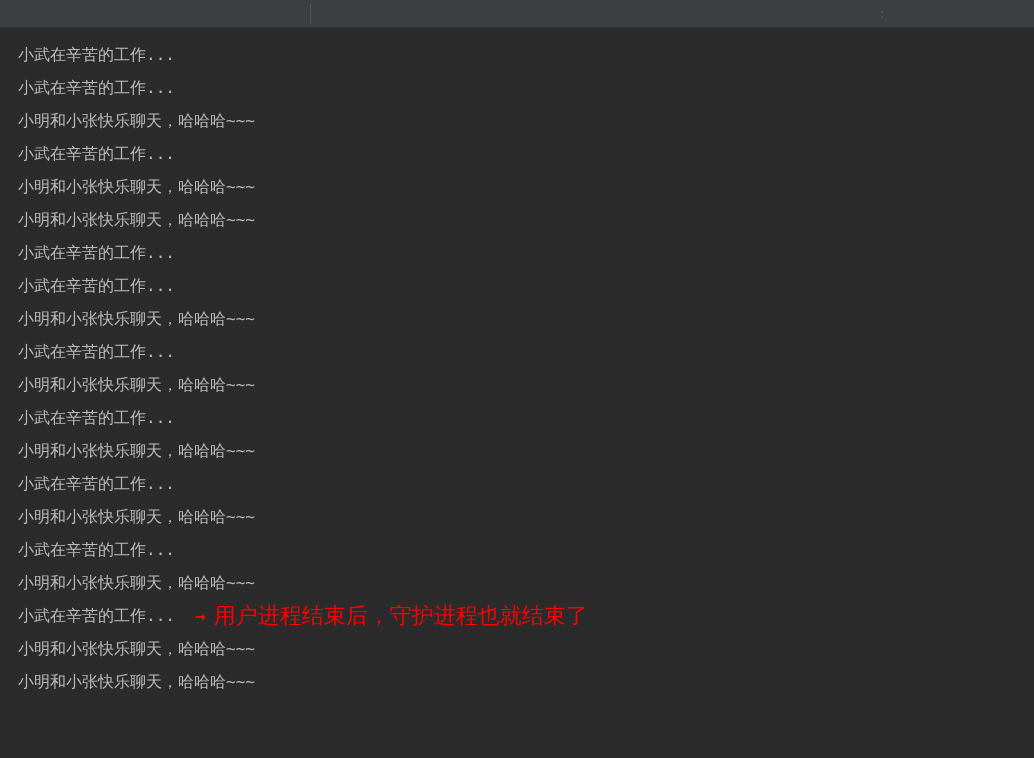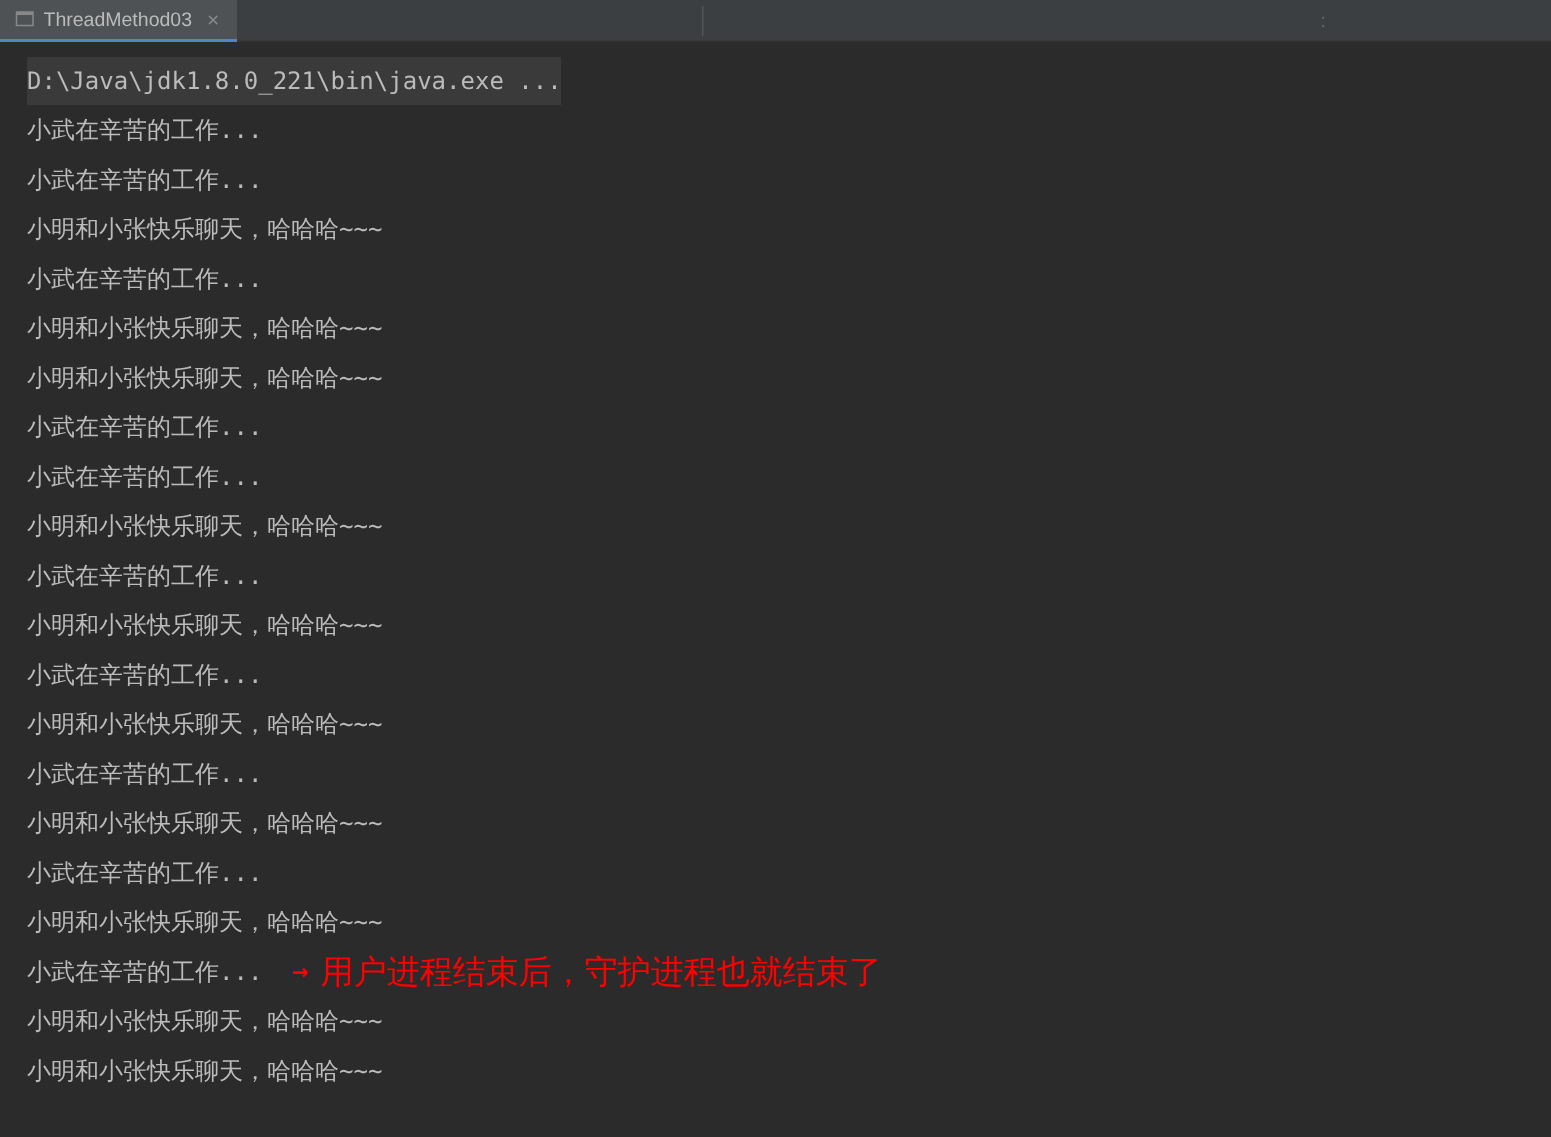--- a/index.html
+++ b/index.html
@@ -96,38 +96,25 @@
     .annotation-text {
       color: #ff0000;
       font-size: 22px;
       font-family: "Microsoft YaHei", sans-serif;
     }
   </style>
 </head>
 <body>
 
 <div class="tab-bar">
-  <div class="tab">
-    <span class="tab-icon">
-      <svg width="13" height="13" viewBox="0 0 13 13">
-        <rect x="1" y="2" width="11" height="9" fill="none" stroke="#888" stroke-width="1"></rect>
-        <rect x="1" y="2" width="11" height="2" fill="#888"></rect>
-      </svg>
-    </span>
-    <span class="tab-label">ThreadMethod03</span>
-    <span class="tab-close">×</span>
-  </div>
   <div class="tab-divider"></div>
   <div class="tab-right">:</div>
 </div>
 
 <div class="console">
-  <div>
-    <span class="command-line">D:\Java\jdk1.8.0_221\bin\java.exe ...</span>
-  </div>
   <div id="console-lines">
       <div class="console-line">小武在辛苦的工作...</div>
       <div class="console-line">小武在辛苦的工作...</div>
       <div class="console-line">小明和小张快乐聊天，哈哈哈~~~</div>
       <div class="console-line">小武在辛苦的工作...</div>
       <div class="console-line">小明和小张快乐聊天，哈哈哈~~~</div>
       <div class="console-line">小明和小张快乐聊天，哈哈哈~~~</div>
       <div class="console-line">小武在辛苦的工作...</div>
       <div class="console-line">小武在辛苦的工作...</div>
       <div class="console-line">小明和小张快乐聊天，哈哈哈~~~</div>

